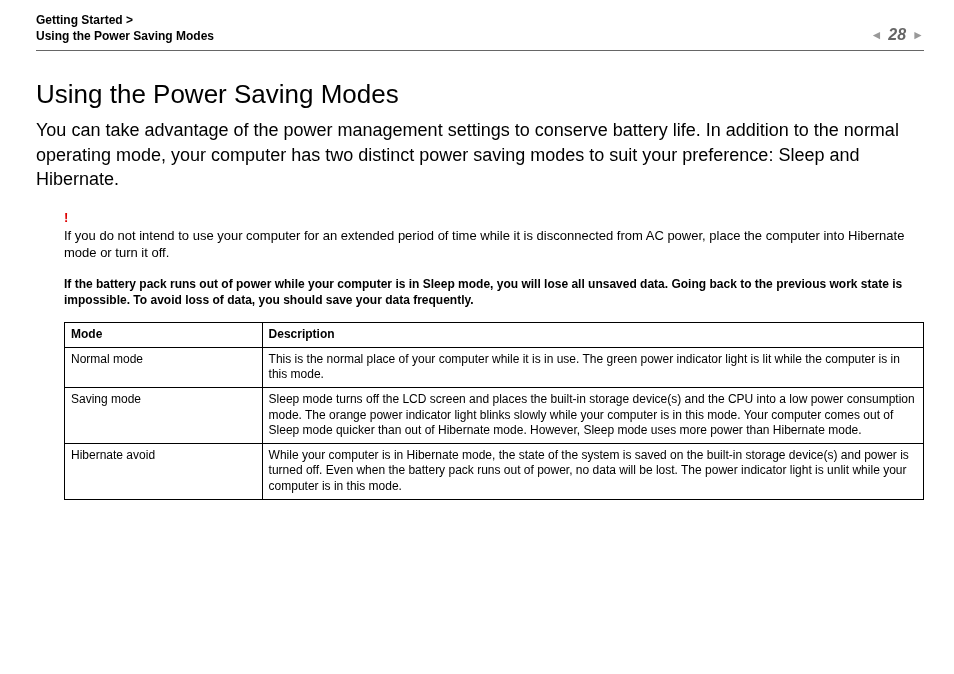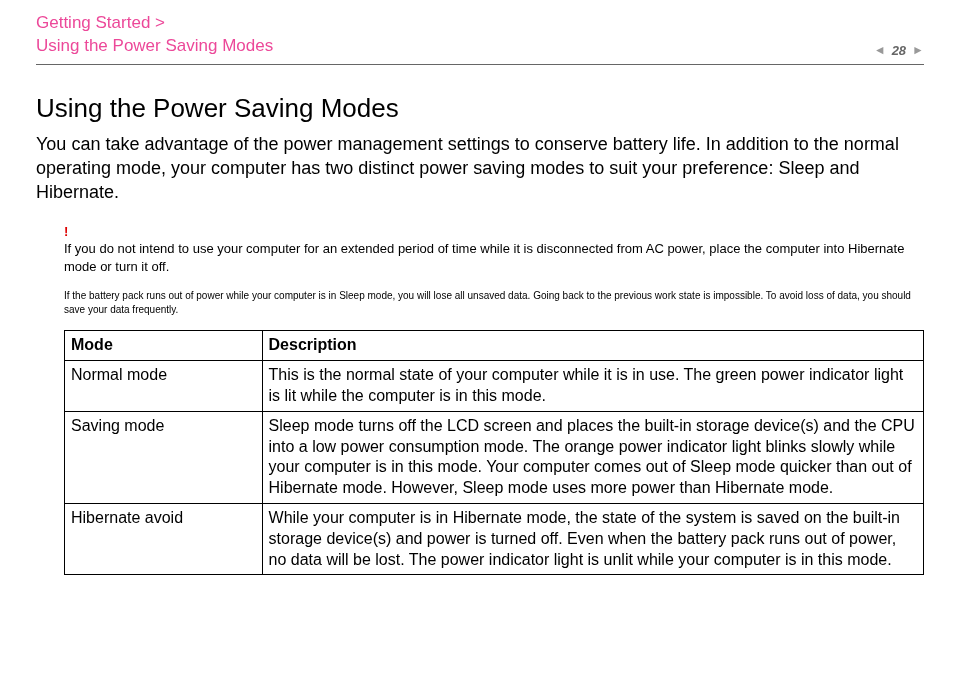--- a/index.html
+++ b/index.html
@@ -7,31 +7,31 @@
     font-family: Arial, Helvetica, sans-serif;
     color: #000;
     width: 954px;
     height: 674px;
     box-sizing: border-box;
     padding: 12px 30px 20px 36px;
     position: relative;
     background: #fff;
   }
   .header { display: flex; justify-content: space-between; align-items: flex-end; margin-bottom: 6px; }
-  .breadcrumb { font-size: 17px; font-weight: normal; color: #ec4899; line-height: 1.35; }
+  .breadcrumb { font-size: 12px; font-weight: bold; color: #000000; line-height: 1.35; }
   .pager { display: flex; align-items: center; gap: 6px; font-size: 12px; color: #666; }
-  .page-num { font-weight: bold; font-style: italic; color: #666; font-size: 13px; }
+  .page-num { font-weight: bold; font-style: italic; color: #666; font-size: 16px; }
   .arrow { color: #999; font-size: 12px; cursor: pointer; }
   .hr { border-top: 1px solid #666; margin: 2px 0 28px 0; }
   h1 { font-weight: normal; font-size: 26px; margin: 0 0 8px 0; }
   .intro { font-size: 18px; line-height: 1.35; margin: 0 0 18px 0; }
   .note-block { margin: 0 0 14px 28px; font-size: 13px; line-height: 1.35; }
   .note-block .bang { color: #d00; font-weight: bold; font-size: 13px; display: block; margin-bottom: 0; }
-  .note2 { margin: 0 0 14px 28px; font-size: 10px; line-height: 1.35; }
-  table { border-collapse: collapse; width: calc(100% - 28px); margin-left: 28px; font-size: 16px; }
+  .note2 { margin: 0 0 14px 28px; font-size: 12px; line-height: 1.35; font-weight: bold; }
+  table { border-collapse: collapse; width: calc(100% - 28px); margin-left: 28px; font-size: 12px; }
   th, td { border: 1px solid #000; padding: 4px 6px; text-align: left; vertical-align: top; line-height: 1.3; }
   th { font-weight: bold; }
   th.col-mode { width: 23%; }
 </style>
 </head>
 <body>
 
 <div class="header">
   <div class="breadcrumb">
     <div>Getting Started &gt;</div>
@@ -58,21 +58,21 @@
 <table>
   <thead>
     <tr>
       <th class="col-mode">Mode</th>
       <th>Description</th>
     </tr>
   </thead>
   <tbody>
     <tr>
       <td>Normal mode</td>
-      <td>This is the normal state of your computer while it is in use. The green power indicator light is lit while the computer is in this mode.</td>
+      <td>This is the normal place of your computer while it is in use. The green power indicator light is lit while the computer is in this mode.</td>
     </tr>
     <tr>
       <td>Saving mode</td>
       <td>Sleep mode turns off the LCD screen and places the built-in storage device(s) and the CPU into a low power consumption mode. The orange power indicator light blinks slowly while your computer is in this mode. Your computer comes out of Sleep mode quicker than out of Hibernate mode. However, Sleep mode uses more power than Hibernate mode.</td>
     </tr>
     <tr>
       <td>Hibernate avoid</td>
       <td>While your computer is in Hibernate mode, the state of the system is saved on the built-in storage device(s) and power is turned off. Even when the battery pack runs out of power, no data will be lost. The power indicator light is unlit while your computer is in this mode.</td>
     </tr>
   </tbody>

